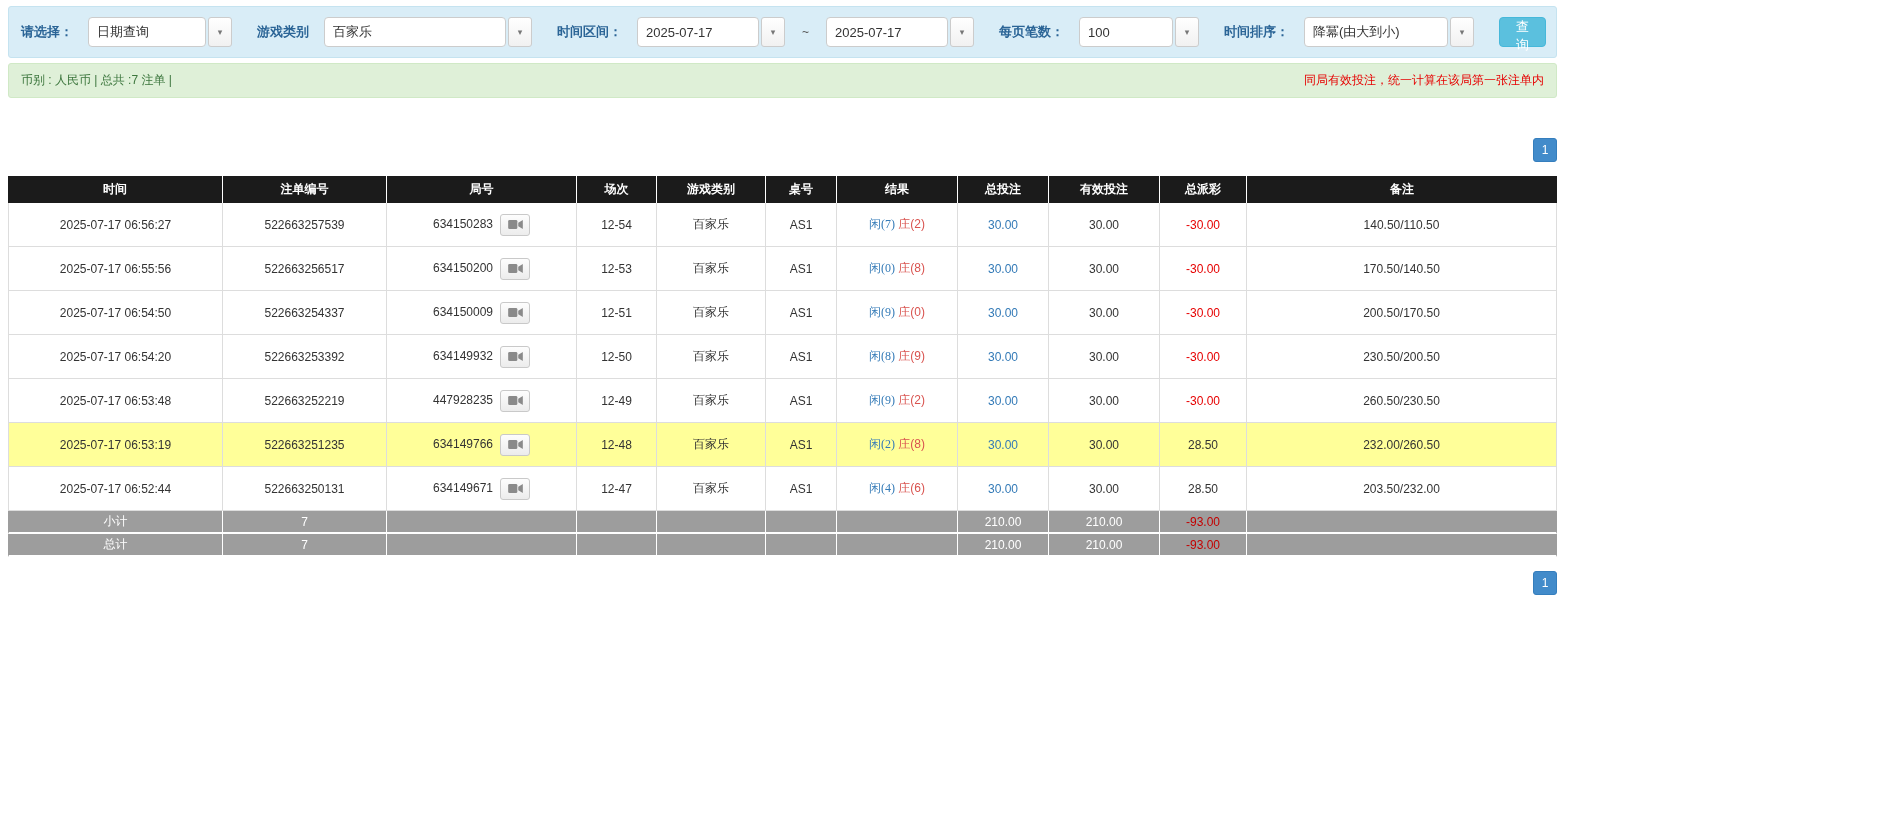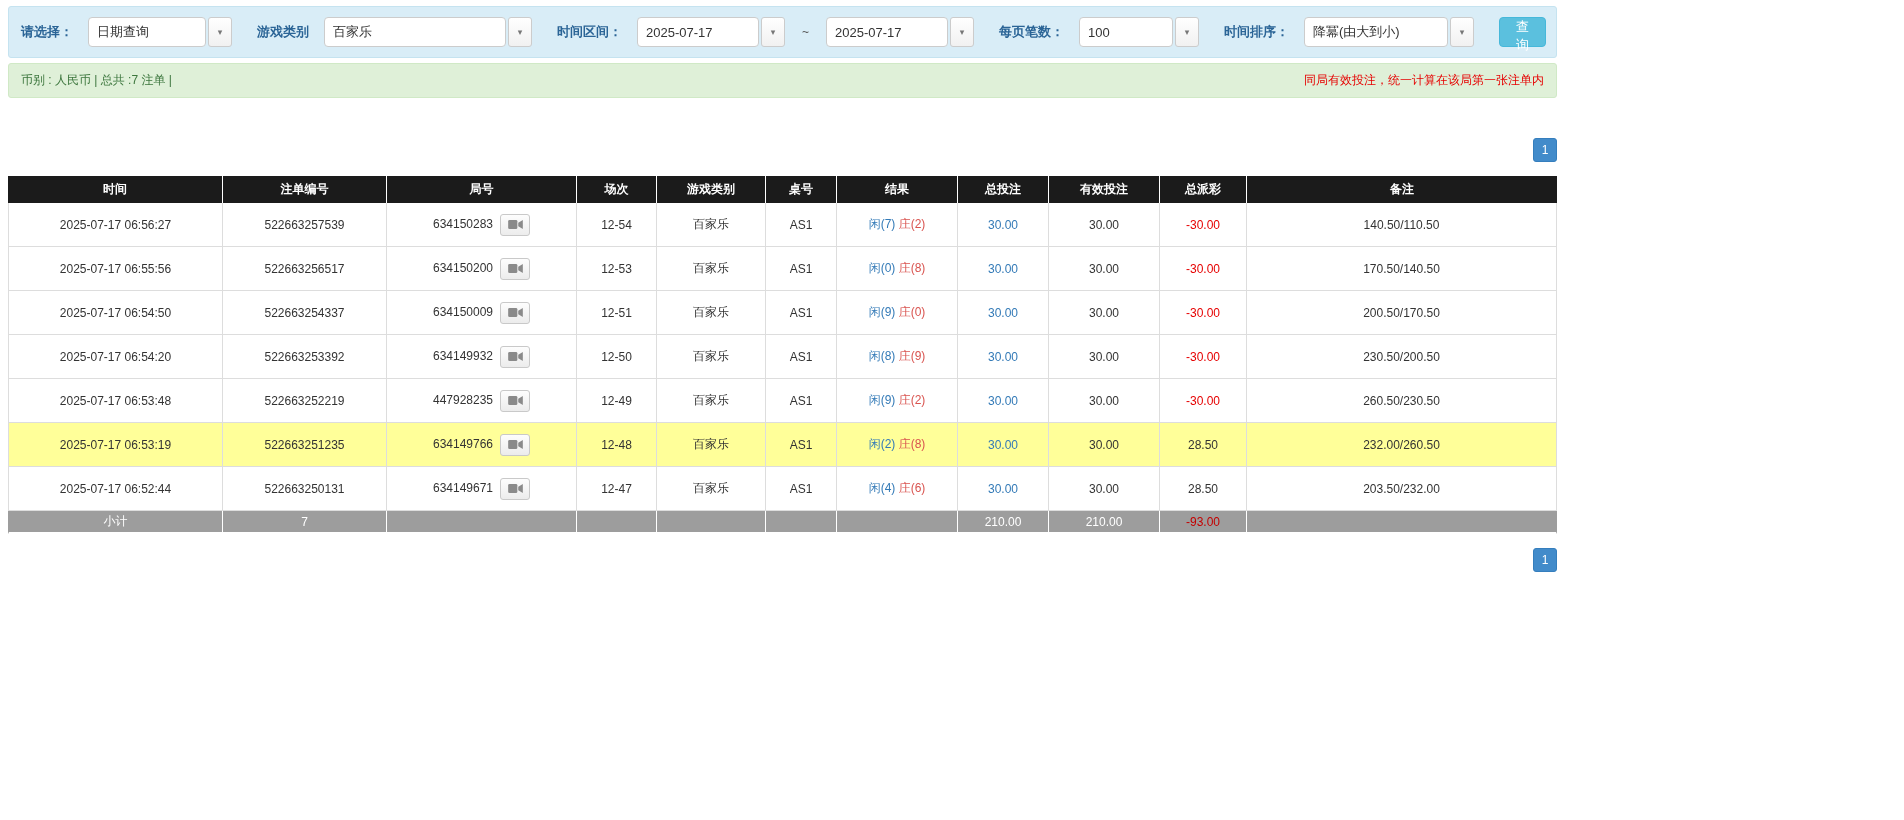--- a/index.html
+++ b/index.html
@@ -75,21 +75,21 @@
   .summary td {
     background:#9d9d9d; color:#fff; height:22px;
     border-right:1px solid #fff; border-bottom:2px solid #fff; padding:2px 4px;
   }
   .summary td:first-child { border-left:1px solid #9d9d9d !important; }
   .summary td:last-child { border-right:1px solid #9d9d9d; }
 
   .neg { color:#e60000; }
   .summary .neg { color:#c40000; }
   .blue-link { color:#337ab7; cursor:pointer; text-decoration:none; }
-  .player { color:#337ab7; }
+  .player { color:#337ab7;font-family:Liberation Serif, serif; }
   .banker { color:#d9534f; }
 
   .video-btn {
     margin-left:7px; width:30px; height:22px; vertical-align:middle;
     border:1px solid #c9c9c9; border-radius:3px; background:linear-gradient(#fdfdfd,#ececec);
     display:inline-flex; align-items:center; justify-content:center; cursor:pointer; padding:0;
   }
   .video-btn svg { width:15px; height:11px; fill:#8a8a8a; }
 </style>
 </head>
@@ -371,20 +371,33 @@
         <td></td>
         <td></td>
         <td></td>
         <td></td>
         <td></td>
         <td>210.00</td>
         <td>210.00</td>
         <td class="neg">-93.00</td>
         <td></td>
       </tr>
+      <tr class="summary">
+        <td>总计</td>
+        <td>7</td>
+        <td></td>
+        <td></td>
+        <td></td>
+        <td></td>
+        <td></td>
+        <td>210.00</td>
+        <td>210.00</td>
+        <td class="neg">-93.00</td>
+        <td></td>
+      </tr>
     </tbody>
   </table>
 
   <div class="pagination bottom">
     <button class="page-btn">1</button>
   </div>
 
 </div>
 
 </body></html>

